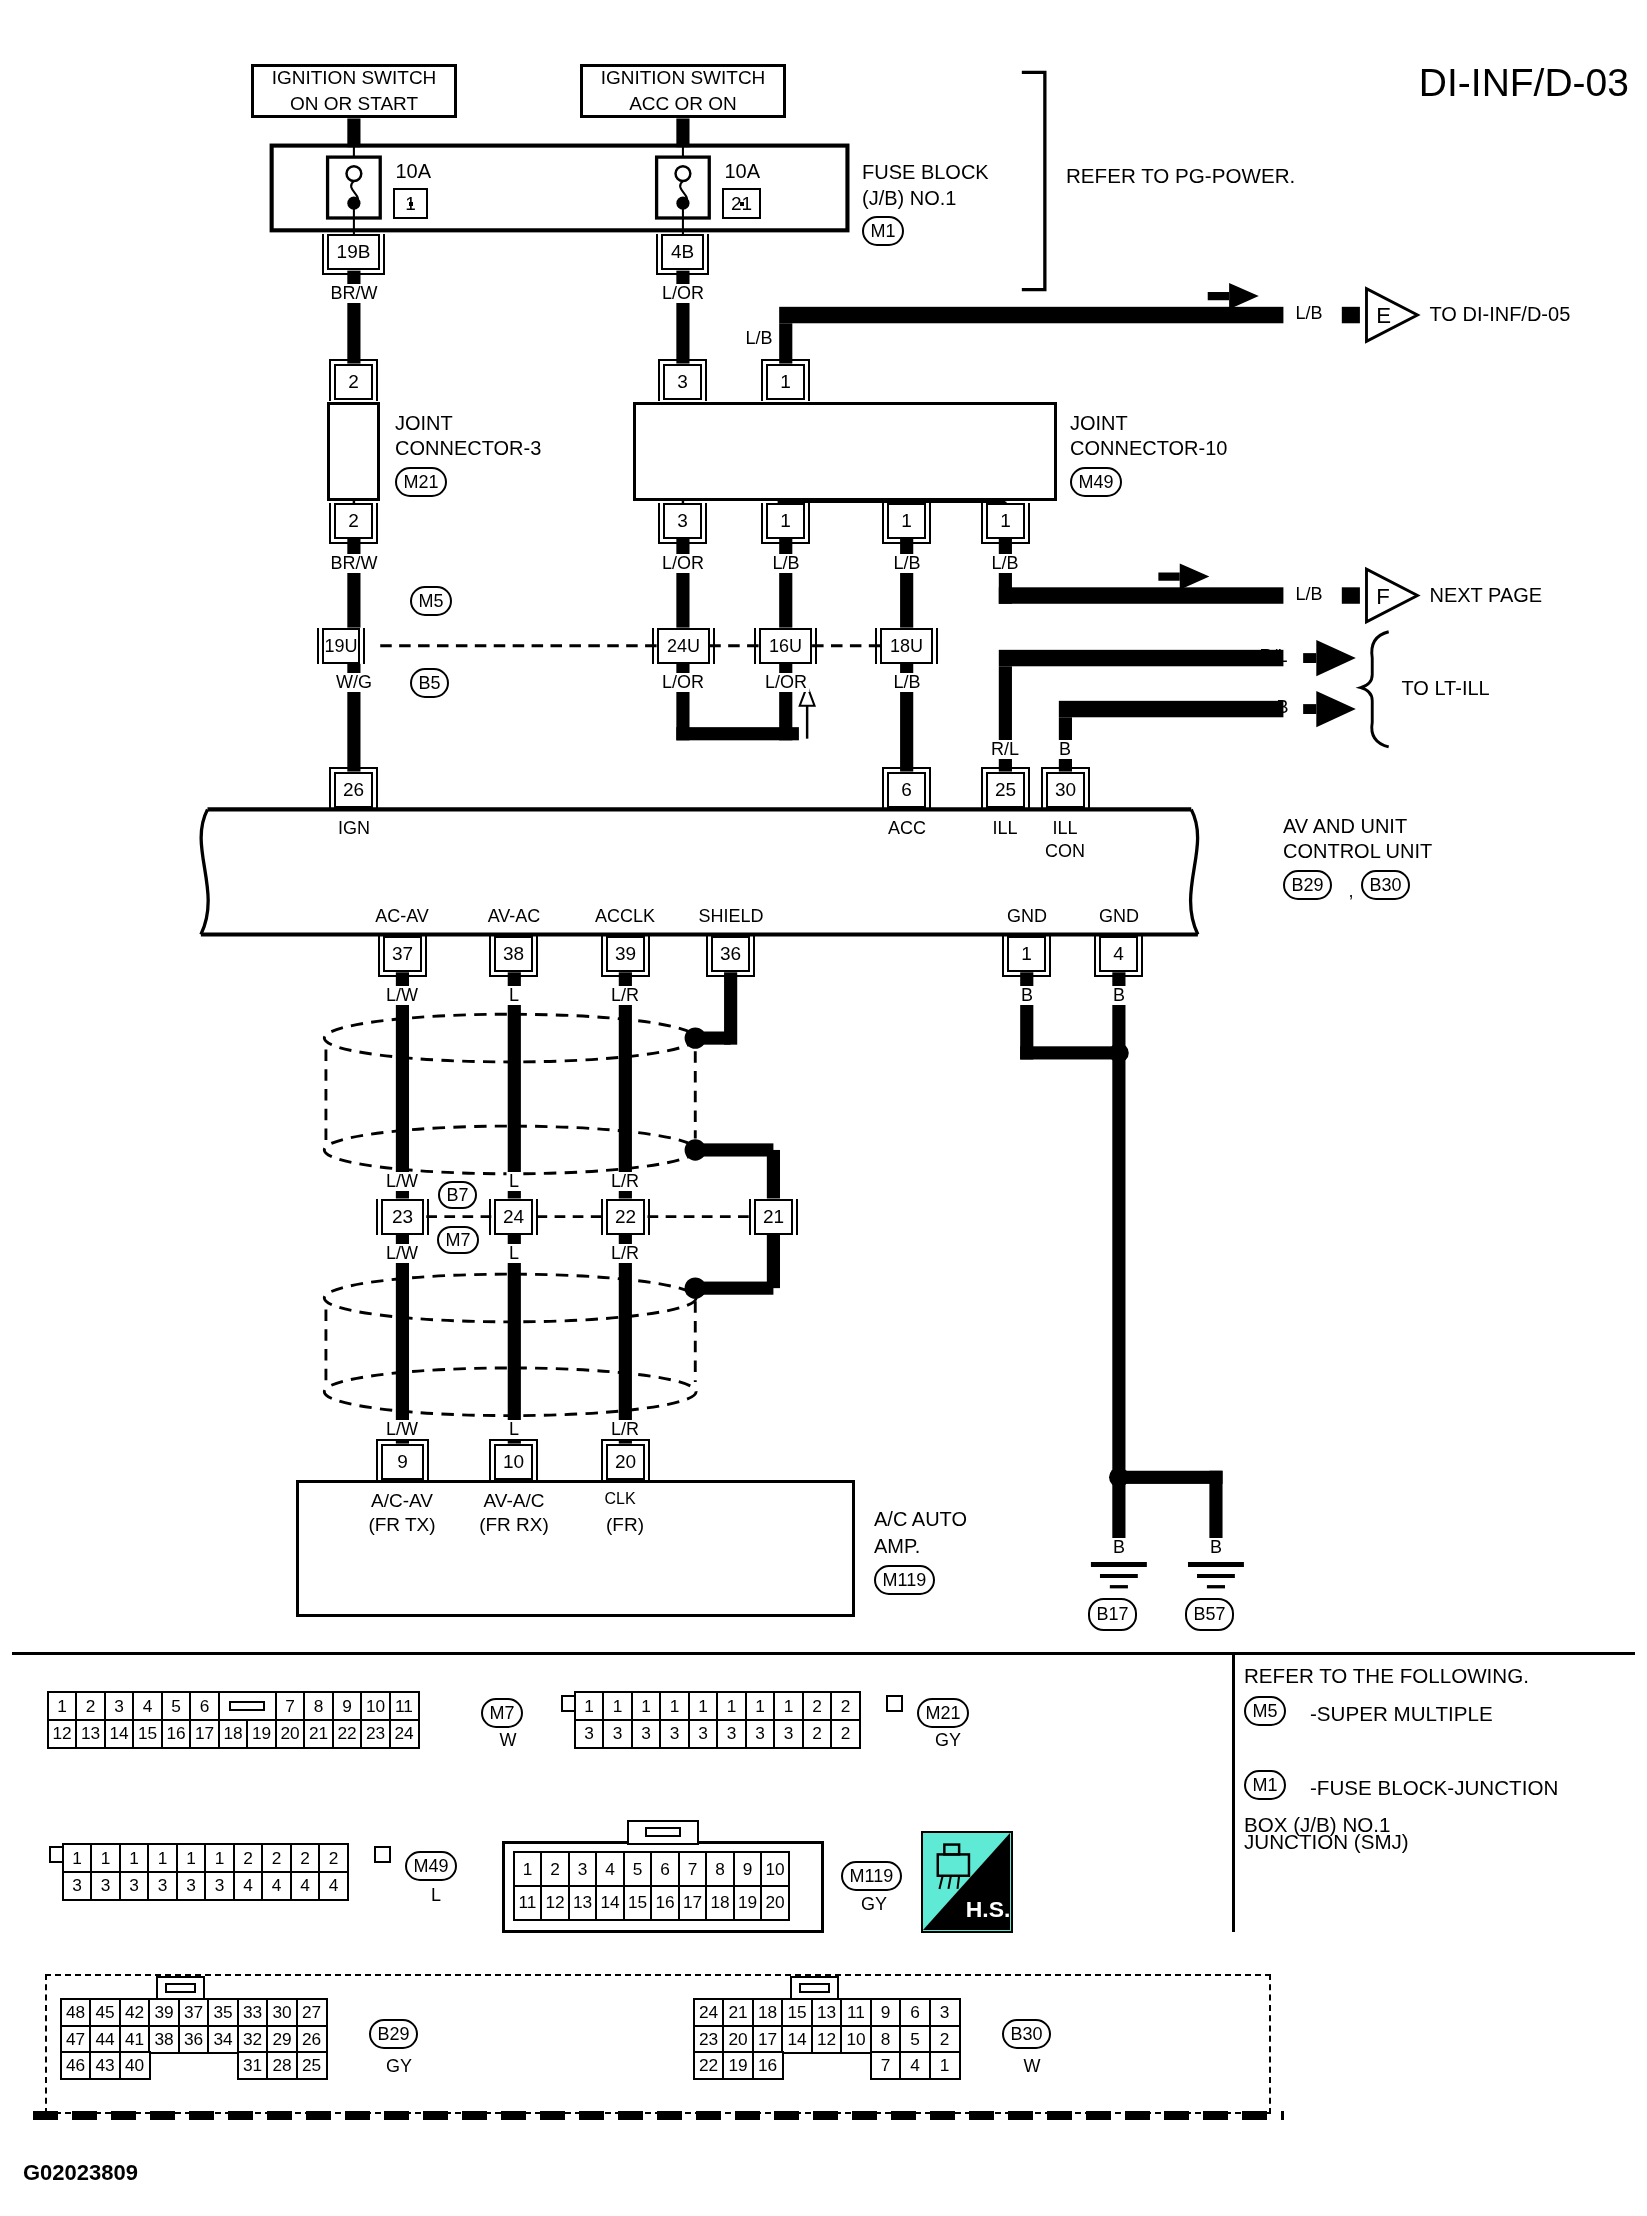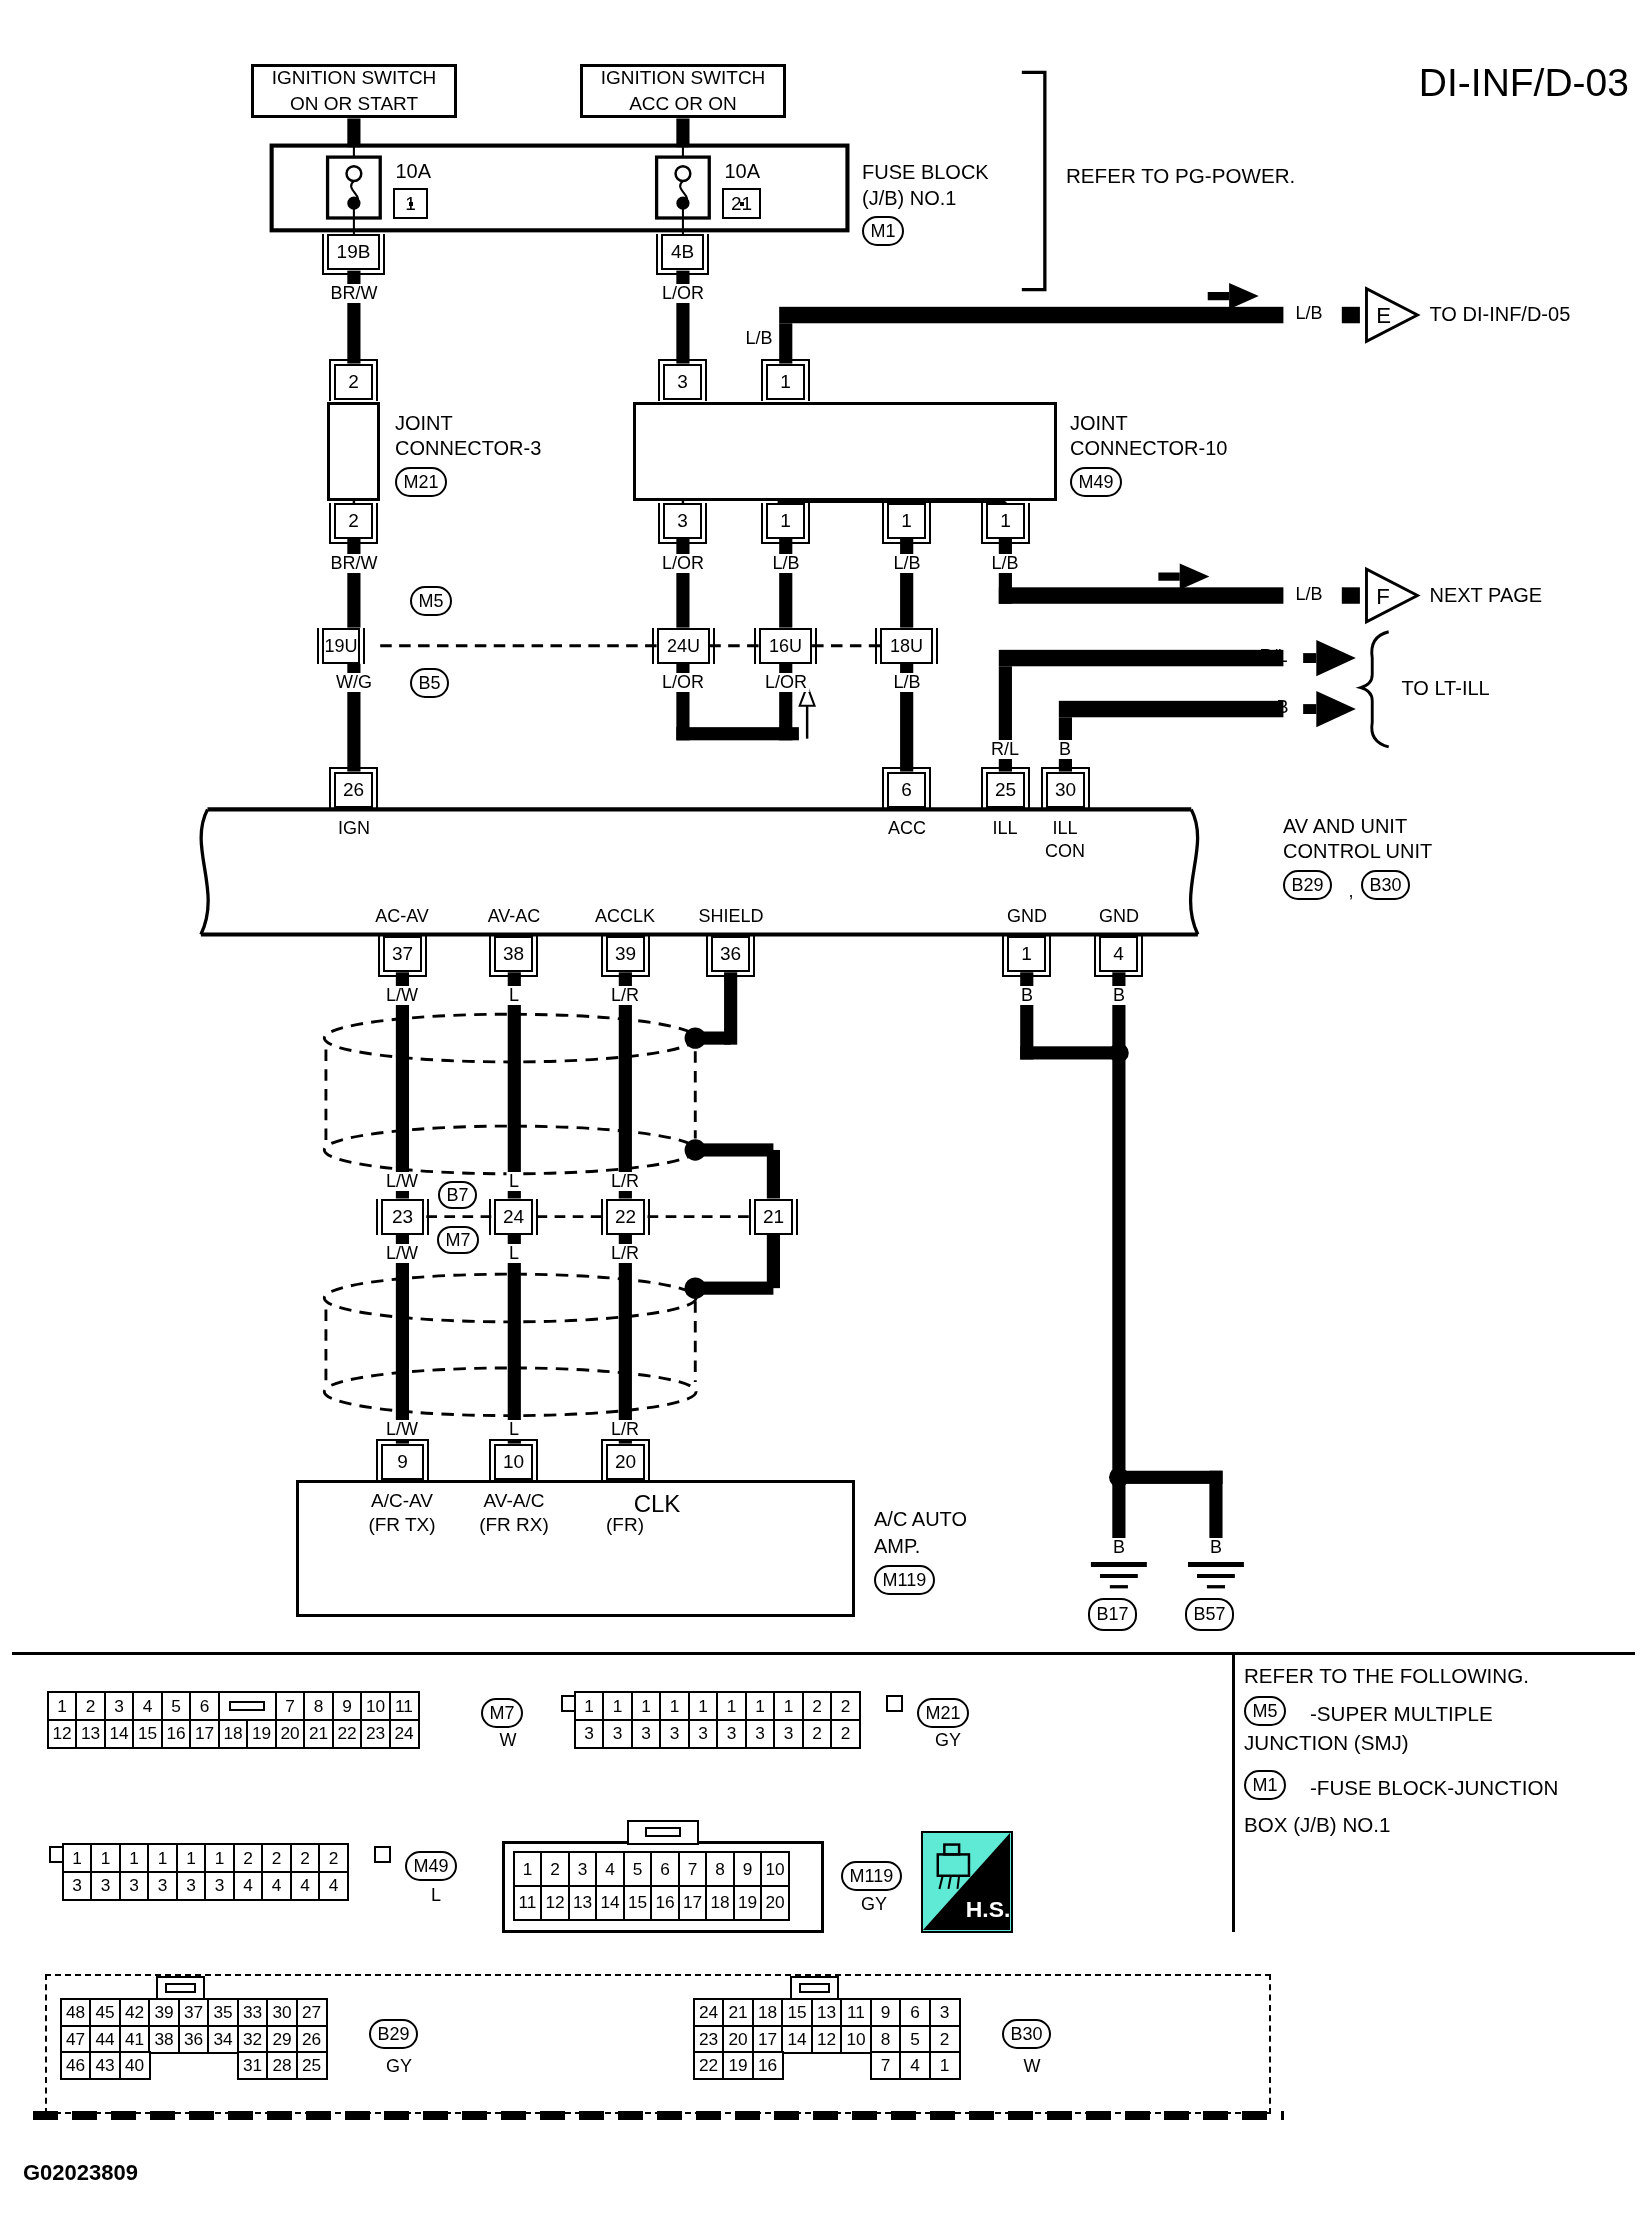--- a/index.html
+++ b/index.html
@@ -300,21 +300,21 @@
 <div class="lbl c" style="left:625px;top:1420px">L/R</div>
 
 <div class="pin ob" style="left:381px;top:1444px;width:43px;height:36px">9</div>
 <div class="pin ob" style="left:494px;top:1444px;width:39px;height:36px">10</div>
 <div class="pin ob" style="left:606px;top:1444px;width:39px;height:36px">20</div>
 <div class="box" style="left:296px;top:1480px;width:559px;height:137px"></div>
 <div class="lbl c nobg" style="left:402px;top:1491px;font-size:19px">A/C-AV</div>
 <div class="lbl c nobg" style="left:402px;top:1515px;font-size:19px">(FR TX)</div>
 <div class="lbl c nobg" style="left:514px;top:1491px;font-size:19px">AV-A/C</div>
 <div class="lbl c nobg" style="left:514px;top:1515px;font-size:19px">(FR RX)</div>
-<div class="lbl c nobg" style="left:657px;top:1491px;font-size:24px">CLK</div>
+<div class="lbl c nobg" style="left:620px;top:1491px;font-size:16px">CLK</div>
 <div class="lbl c nobg" style="left:625px;top:1515px;font-size:19px">(FR)</div>
 <div class="txt" style="left:874px;top:1507px">A/C AUTO</div>
 <div class="txt" style="left:874px;top:1534px">AMP.</div>
 <div class="oval" style="left:874px;top:1565px">M119</div>
 
 <div class="lbl c" style="left:1119px;top:1538px">B</div>
 <div class="lbl c" style="left:1216px;top:1538px">B</div>
 <div class="oval" style="left:1088px;top:1598px;height:33px">B17</div>
 <div class="oval" style="left:1185px;top:1598px;height:33px">B57</div>
 
@@ -460,21 +460,21 @@
     <line x1="24" y1="52" x2="20" y2="68" stroke="#000" stroke-width="2.5"></line>
     <line x1="34" y1="52" x2="31" y2="68" stroke="#000" stroke-width="2.5"></line>
     <line x1="44" y1="52" x2="42" y2="68" stroke="#000" stroke-width="2.5"></line>
     <text x="52" y="102" fill="#fff" font-size="28" font-weight="bold" font-family="Liberation Sans, sans-serif">H.S.</text>
   </svg>
 </div>
 
 <div class="txt" style="left:1244px;top:1663px;font-size:20.6px">REFER TO THE FOLLOWING.</div>
 <div class="oval" style="left:1244px;top:1696px">M5</div>
 <div class="txt" style="left:1310px;top:1701px;font-size:20.6px">-SUPER MULTIPLE</div>
-<div class="txt" style="left:1244px;top:1730px;font-size:20.6px">JUNCTION (SMJ)</div>
+<div class="txt" style="left:1244px;top:1829px;font-size:20.6px">JUNCTION (SMJ)</div>
 <div class="oval" style="left:1244px;top:1770px">M1</div>
 <div class="txt" style="left:1310px;top:1775px;font-size:20.6px">-FUSE BLOCK-JUNCTION</div>
 <div class="txt" style="left:1244px;top:1812px;font-size:20.6px">BOX (J/B) NO.1</div>
 
 <div style="position:absolute;left:45px;top:1974px;width:1226px;height:140px;border:2.5px dashed #000;box-sizing:border-box;z-index:2"></div>
 <div style="position:absolute;left:33px;top:2111px;width:1251px;height:9px;background:repeating-linear-gradient(90deg,#000 0 25px,transparent 25px 39px);z-index:2"></div>
 
 <div class="tab" style="left:156px;top:1976px;width:49px;height:25px">
       <div class="slot" style="margin:5px auto 0;width:31px"></div>
     </div>

